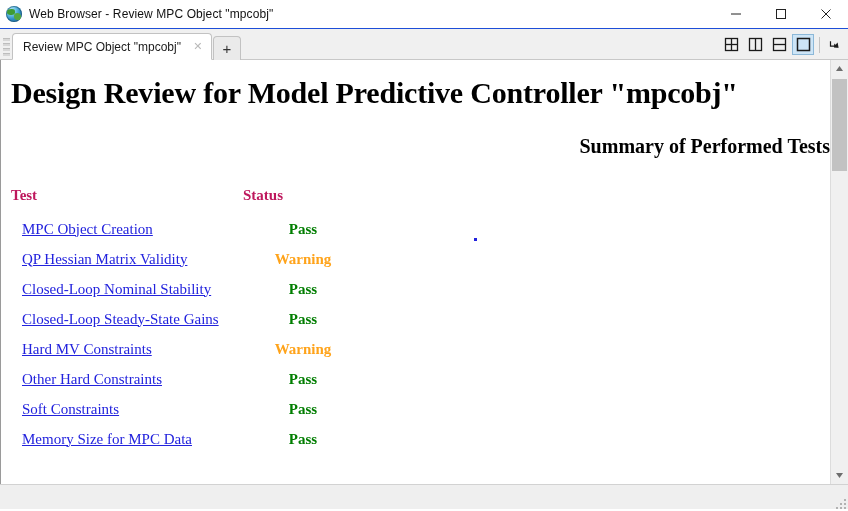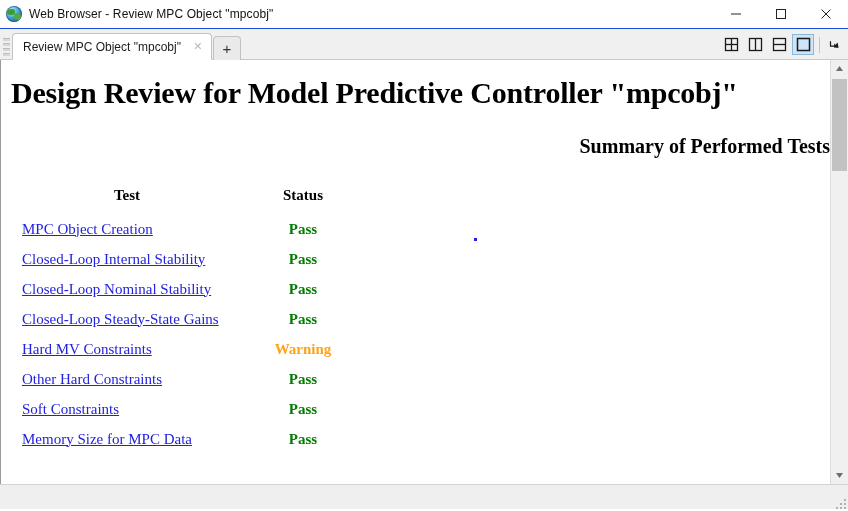--- a/index.html
+++ b/index.html
@@ -242,23 +242,23 @@
     text-align: right;
   }
   .results-table {
     margin-top: 30px;
     border-collapse: collapse;
     font-family: "Liberation Serif", "DejaVu Serif", serif;
   }
   .results-table th {
     font-size: 15px;
     font-weight: bold;
-    color: #000000;
+    color: #be185d;
     padding: 0 0 10px 0;
-    text-align: center;
+    text-align: left;
   }
   .results-table th.col-test { width: 232px; }
   .results-table th.col-status { width: 120px; }
   .results-table td {
     font-size: 15px;
     height: 30px;
     vertical-align: middle;
     padding: 0;
   }
   .results-table td.cell-test { text-align: left; padding-left: 11px; }
@@ -446,22 +446,22 @@
             <th class="col-test">Test</th>
             <th class="col-status">Status</th>
           </tr>
         </thead>
         <tbody id="results-body">
             <tr>
               <td class="cell-test"><a class="test-link">MPC Object Creation</a></td>
               <td class="cell-status"><span class="status-pass">Pass</span></td>
             </tr>
             <tr>
-              <td class="cell-test"><a class="test-link">Closed-Loop Internal Stability</a></td>
-              <td class="cell-status"><span class="status-pass">Pass</span></td>
+              <td class="cell-test"><a class="test-link">QP Hessian Matrix Validity</a></td>
+              <td class="cell-status"><span class="status-warning">Warning</span></td>
             </tr>
             <tr>
               <td class="cell-test"><a class="test-link">Closed-Loop Nominal Stability</a></td>
               <td class="cell-status"><span class="status-pass">Pass</span></td>
             </tr>
             <tr>
               <td class="cell-test"><a class="test-link">Closed-Loop Steady-State Gains</a></td>
               <td class="cell-status"><span class="status-pass">Pass</span></td>
             </tr>
             <tr>

